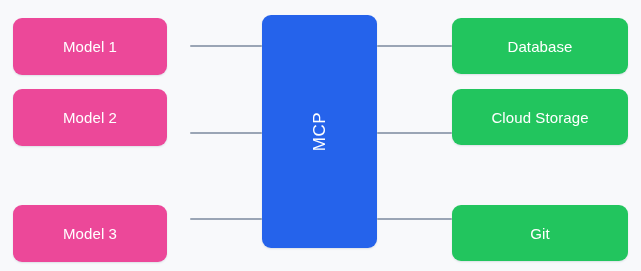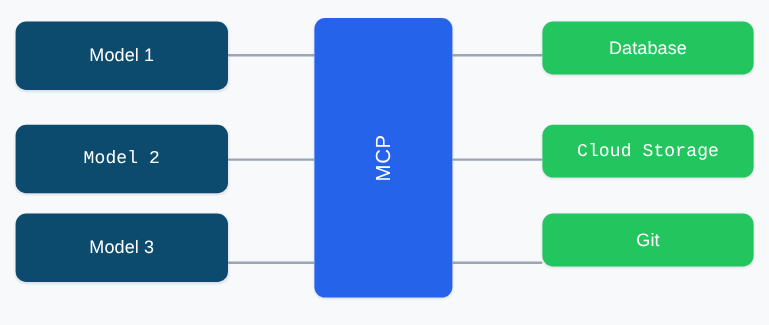--- a/index.html
+++ b/index.html
@@ -33,35 +33,35 @@
     font-size: 15px;
     line-height: 1;
     letter-spacing: 0.1px;
     text-align: center;
     box-shadow: 0 1px 2px rgba(40, 60, 90, 0.13);
     user-select: none;
   }
 
   .node-client {
     left: 13px;
-    width: 177px;
+    width: 154px;
     height: 57px;
-    background: #0c4a6e;
+    background: #ec4899;
   }
 
   .node-resource {
     left: 452px;
     width: 176px;
-    height: 44px;
+    height: 56px;
     background: #22c55e;
   }
 
   .row-1 { top: 18px; }
-  .row-2 { top: 104px; font-family: Liberation Mono, monospace; }
-  .row-3 { top: 178px; }
+  .row-2 { top: 89px; }
+  .row-3 { top: 205px; }
 
   
   .node-hub {
     left: 262px;
     top: 15px;
     width: 115px;
     height: 233px;
     background: #2563eb;
     border-radius: 9px;
   }

